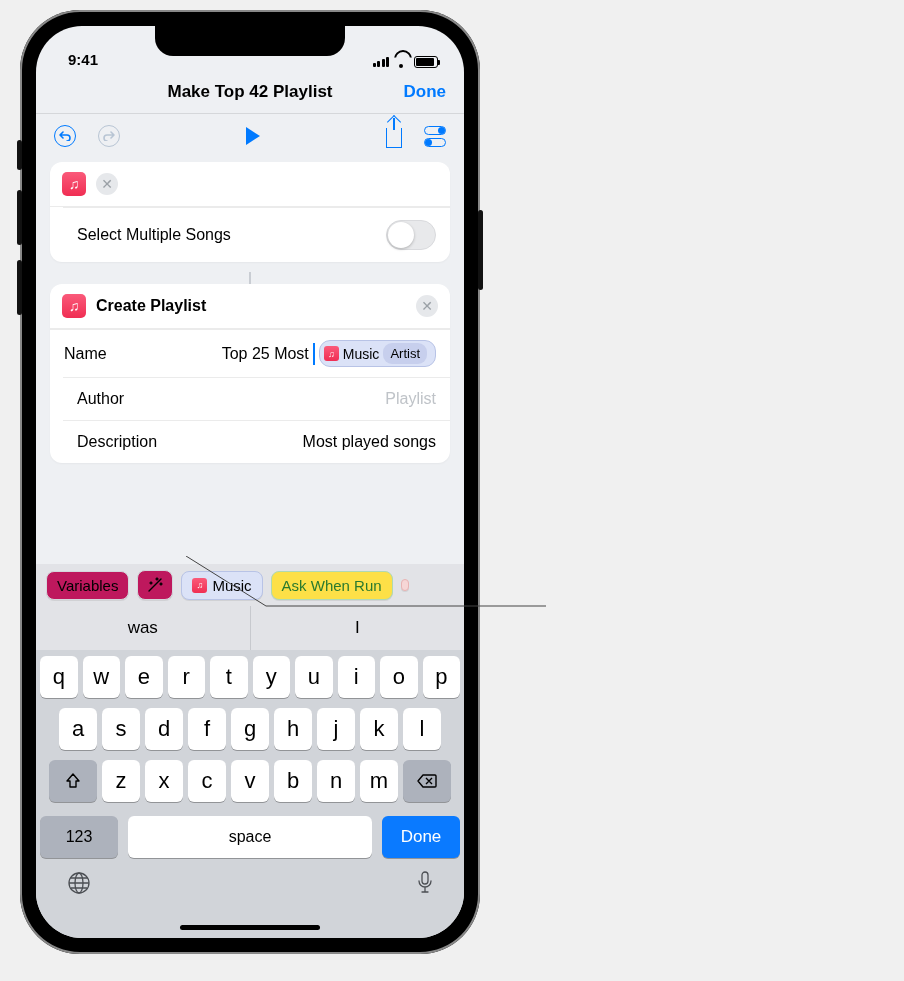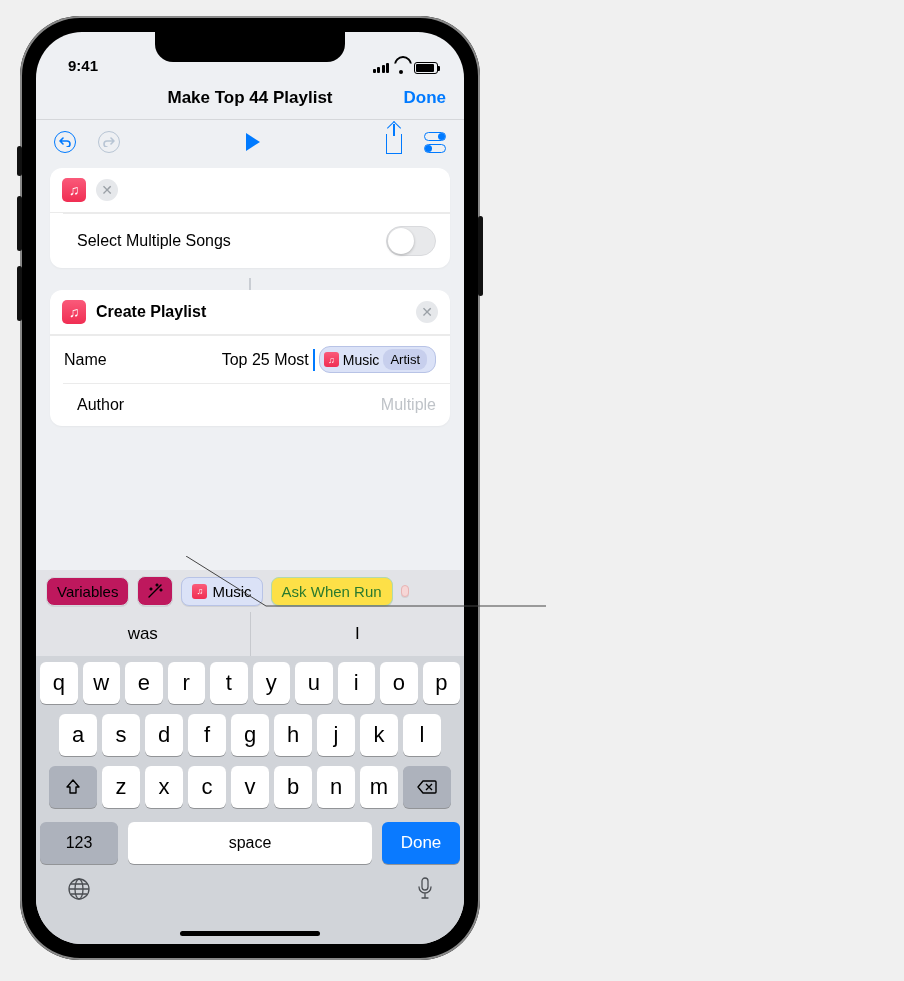--- a/index.html
+++ b/index.html
@@ -6,21 +6,21 @@
   body {
     font-family: -apple-system, "Helvetica Neue", Arial, sans-serif;
     background: #f0f0f0;
     width: 904px;
     height: 981px;
     position: relative;
   }
   .phone {
     position: absolute;
     left: 20px;
-    top: 16px;
+    top: 10px;
     width: 460px;
     height: 944px;
     background: #000;
     border-radius: 60px;
     padding: 16px;
     box-shadow: 0 0 0 2px #888 inset;
   }
   .screen {
     width: 100%;
     height: 100%;
@@ -251,21 +251,21 @@
             <span class="bar b2"></span>
             <span class="bar b3"></span>
             <span class="bar b4"></span>
         </span>
         <span class="wifi-icon"></span>
         <span class="battery"></span>
       </div>
     </div>
 
     <div class="navbar">
-      <span class="nav-title">Make Top 44 Playlist</span>
+      <span class="nav-title">Make Top 42 Playlist</span>
       <span class="nav-done">Done</span>
     </div>
 
     <div class="toolbar">
       <div class="tb-left">
         <span class="icon-circle">
           <svg width="12" height="10" viewBox="0 0 12 10">
               <path d="M4 1 L1 4 L4 7 M1 4 H8 A3 3 0 0 1 8 10" fill="none" stroke="#007aff" stroke-width="1.6" stroke-linecap="round" stroke-linejoin="round"></path>
             </svg>
         </span>
@@ -317,21 +317,25 @@
             <span class="caret"></span>
             <span class="pill">
               <span class="music-mini">♫</span>
               <span>Music</span>
               <span class="subpill">Artist</span>
             </span>
           </div>
         </div>
         <div class="row">
           <span class="row-label">Author</span>
-          <span class="row-value placeholder">Multiple</span>
+          <span class="row-value placeholder">Playlist</span>
+        </div>
+        <div class="row">
+          <span class="row-label">Description</span>
+          <span class="row-value">Most played songs</span>
         </div>
       </div>
     </div>
 
     <div class="var-bar">
       <span class="chip">Variables</span>
       <span class="chip wand">
         <svg width="18" height="18" viewBox="0 0 18 18">
             <path d="M3 15 L13 5 M13 5 L15 3 M11 2 L11 4 M10 3 L12 3 M15 7 L15 9 M14 8 L16 8 M5 6 L5 8 M4 7 L6 7" stroke="#000" stroke-width="1.4" stroke-linecap="round"></path>
           </svg>

